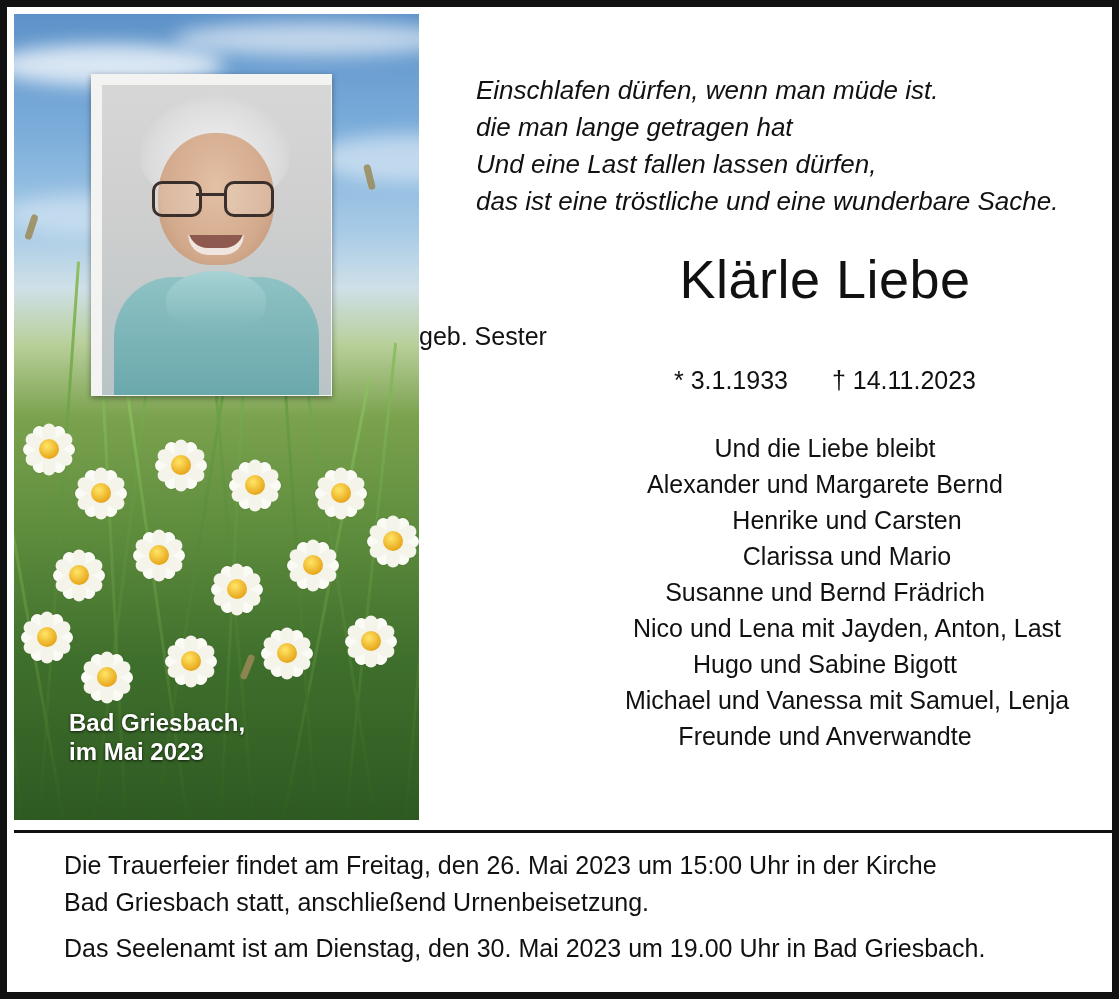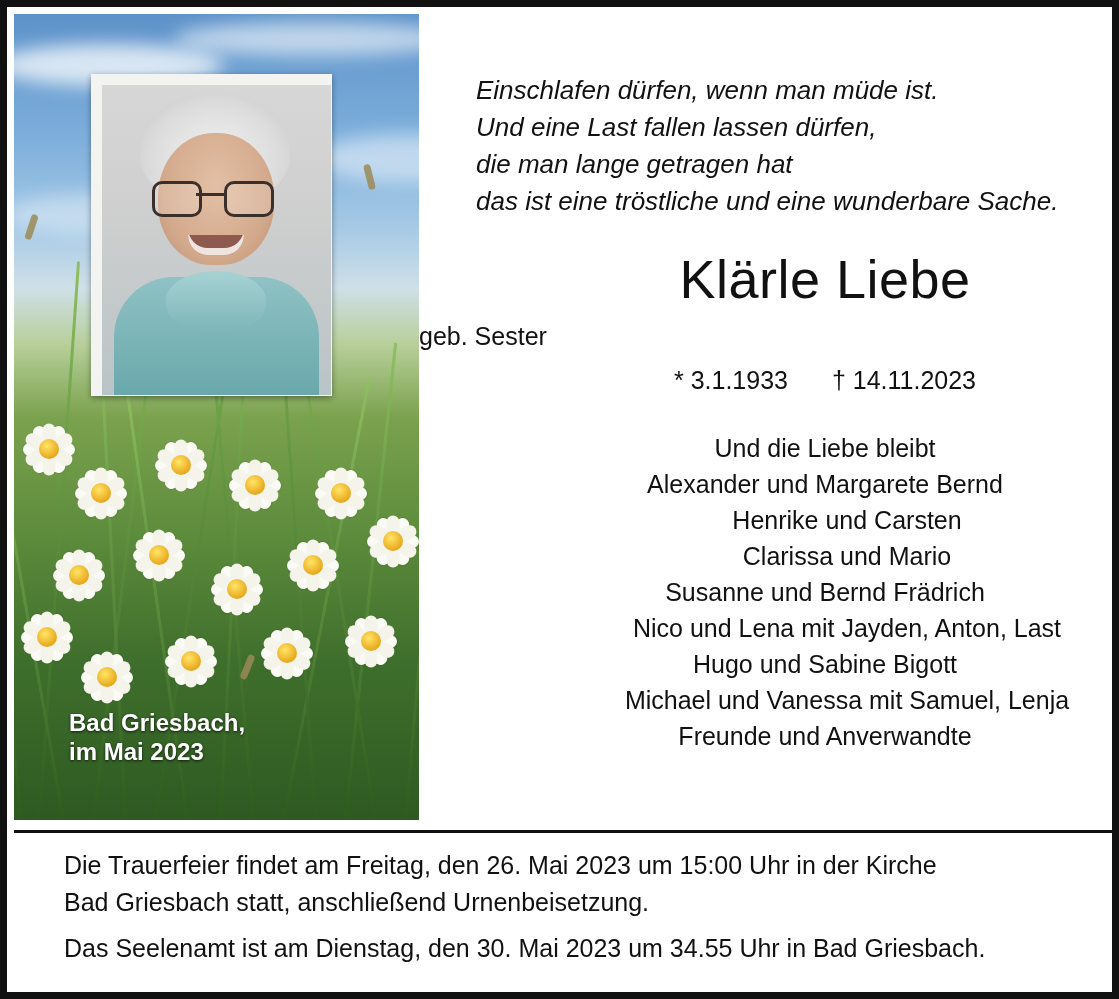--- a/index.html
+++ b/index.html
@@ -383,22 +383,22 @@
     <div class="place-label">
       <div>Bad Griesbach,</div>
       <div>im Mai 2023</div>
     </div>
   </div>
 
   <div class="right-col">
 
     <div class="poem">
       <div>Einschlafen dürfen, wenn man müde ist.</div>
+      <div>die man lange getragen hat</div>
       <div>Und eine Last fallen lassen dürfen,</div>
-      <div>die man lange getragen hat</div>
       <div>das ist eine tröstliche und eine wunderbare Sache.</div>
     </div>
 
     <div class="name">Klärle Liebe</div>
     <div class="maiden">geb. Sester</div>
     <div class="dates">
       <span>* 3.1.1933</span>
       <span class="sep"></span>
       <span>† 14.11.2023</span>
     </div>
@@ -415,16 +415,16 @@
       <div>Freunde und Anverwandte</div>
     </div>
   </div>
 
   <div class="divider"></div>
 
   <div class="footer">
     <div>Die Trauerfeier findet am Freitag, den 26. Mai 2023 um 15:00 Uhr in der Kirche</div>
     <div>Bad Griesbach statt, anschließend Urnenbeisetzung.</div>
     <div class="gap"></div>
-    <div>Das Seelenamt ist am Dienstag, den 30. Mai 2023 um 34.55 Uhr in Bad Griesbach.</div>
+    <div>Das Seelenamt ist am Dienstag, den 30. Mai 2023 um 19.00 Uhr in Bad Griesbach.</div>
   </div>
 
 </div>
 
 </body></html>

